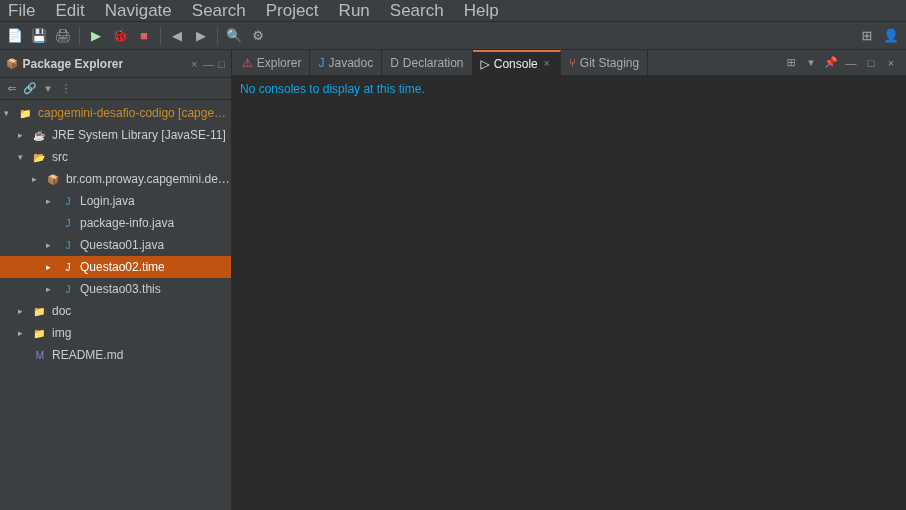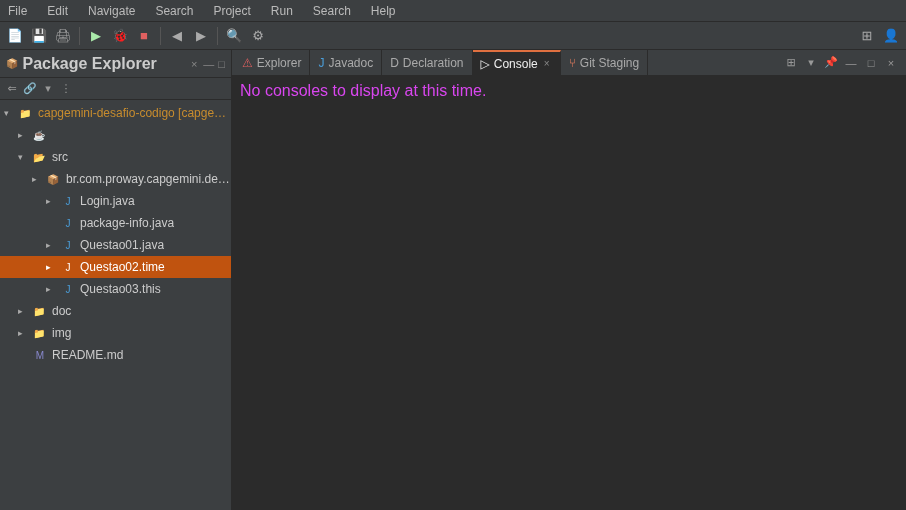--- a/index.html
+++ b/index.html
@@ -18,21 +18,21 @@
       background: #3c3f41;
       height: 22px;
       display: flex;
       align-items: center;
       padding: 0 4px;
       border-bottom: 1px solid #2b2b2b;
       gap: 12px;
     }
     .menu-item {
       color: #bbbbbb;
-      font-size: 12px;
+      font-size: 17px;
       cursor: pointer;
       padding: 2px 4px;
     }
 
     
     .toolbar {
       background: #3c3f41;
       height: 28px;
       display: flex;
       align-items: center;
@@ -76,21 +76,21 @@
 
     .panel-header {
       display: flex;
       align-items: center;
       padding: 2px 6px;
       background: #3c3f41;
       border-bottom: 1px solid #2b2b2b;
       height: 28px;
     }
     .panel-title {
-      font-size: 16px;
+      font-size: 12px;
       color: #cccccc;
       font-weight: bold;
       flex: 1;
     }
     .panel-close {
       color: #888;
       cursor: pointer;
       font-size: 11px;
       padding: 0 2px;
     }
@@ -222,22 +222,22 @@
       justify-content: center;
       cursor: pointer;
       color: #999;
       font-size: 11px;
     }
 
     
     .console-content {
       flex: 1;
       padding: 6px 8px;
-      font-size: 16px;
-      color: #d946ef;
+      font-size: 12px;
+      color: #0ea5e9;
       background: #2b2b2b;
     }
 
     
     .tree-view::-webkit-scrollbar {
       width: 6px;
     }
     .tree-view::-webkit-scrollbar-track {
       background: #3c3f41;
     }
@@ -299,20 +299,21 @@
 
       <div class="tree-item indent-0">
         <span class="arrow">▾</span>
         <span class="icon icon-project">📁</span>
         <span class="label" style="color:#c78c2e;">capgemini-desafio-codigo [capgemini-desaf...</span>
       </div>
 
       <div class="tree-item indent-1">
         <span class="arrow">▸</span>
         <span class="icon icon-jre">☕</span>
+        <span class="label">JRE System Library [JavaSE-11]</span>
       </div>
 
       <div class="tree-item indent-1">
         <span class="arrow">▾</span>
         <span class="icon icon-src">📂</span>
         <span class="label">src</span>
       </div>
 
       <div class="tree-item indent-2">
         <span class="arrow">▸</span>

